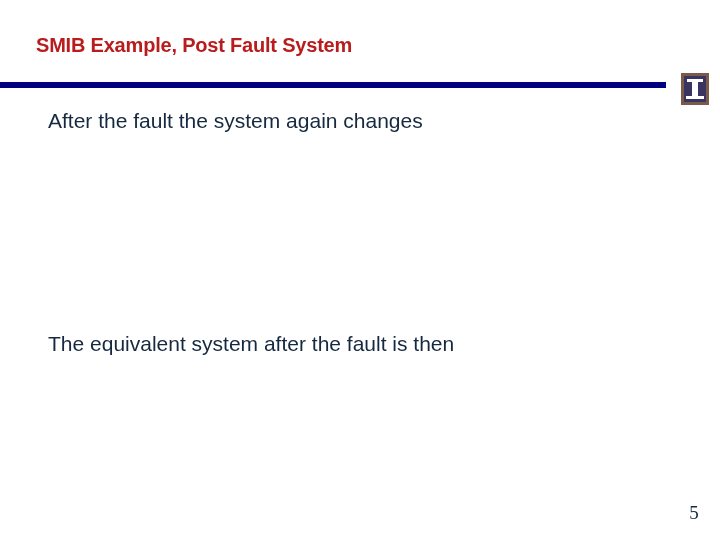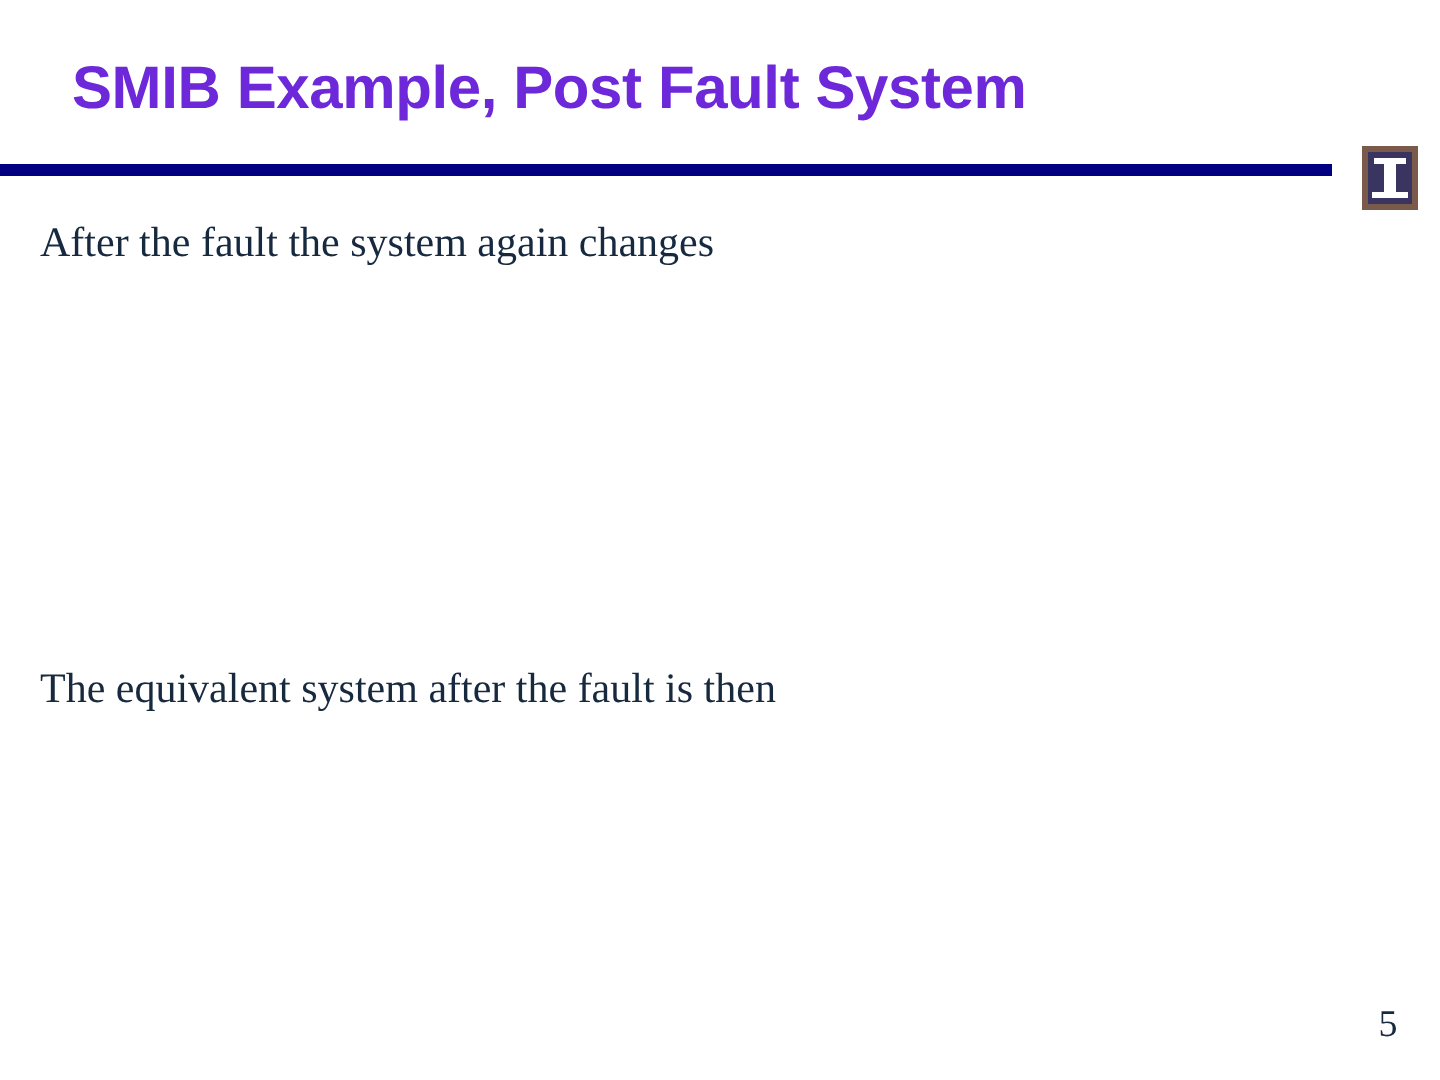--- a/index.html
+++ b/index.html
@@ -22,24 +22,24 @@
   }
 
   
   #slide-title {
     position: absolute;
     left: 36px;
     top: 26px;
     width: 620px;
     font-family: "Liberation Sans", sans-serif;
     font-weight: bold;
-    font-size: 30px;
+    font-size: 20px;
     line-height: 38px;
     letter-spacing: -0.2px;
-    color: #6d28d9;
+    color: #b91c1c;
     white-space: nowrap;
   }
 
   
   #title-rule {
     position: absolute;
     left: 0px;
     top: 82px;
     width: 666px;
     height: 6px;
@@ -85,22 +85,22 @@
     left: 2px;
     top: 20px;
     width: 18px;
     height: 3px;
     background: #ffffff;
   }
 
   
   .body-line {
     position: absolute;
-    left: 20px;
-    font-family: Liberation Serif, serif;
+    left: 48px;
+    font-family: Liberation Sans, sans-serif;
     font-size: 21px;
     line-height: 26px;
     color: #16293f;
     white-space: nowrap;
   }
   #body-line-1 { top: 108px; }
   #body-line-2 { top: 331px; text-align: center; }
 
   
   .content-region {

